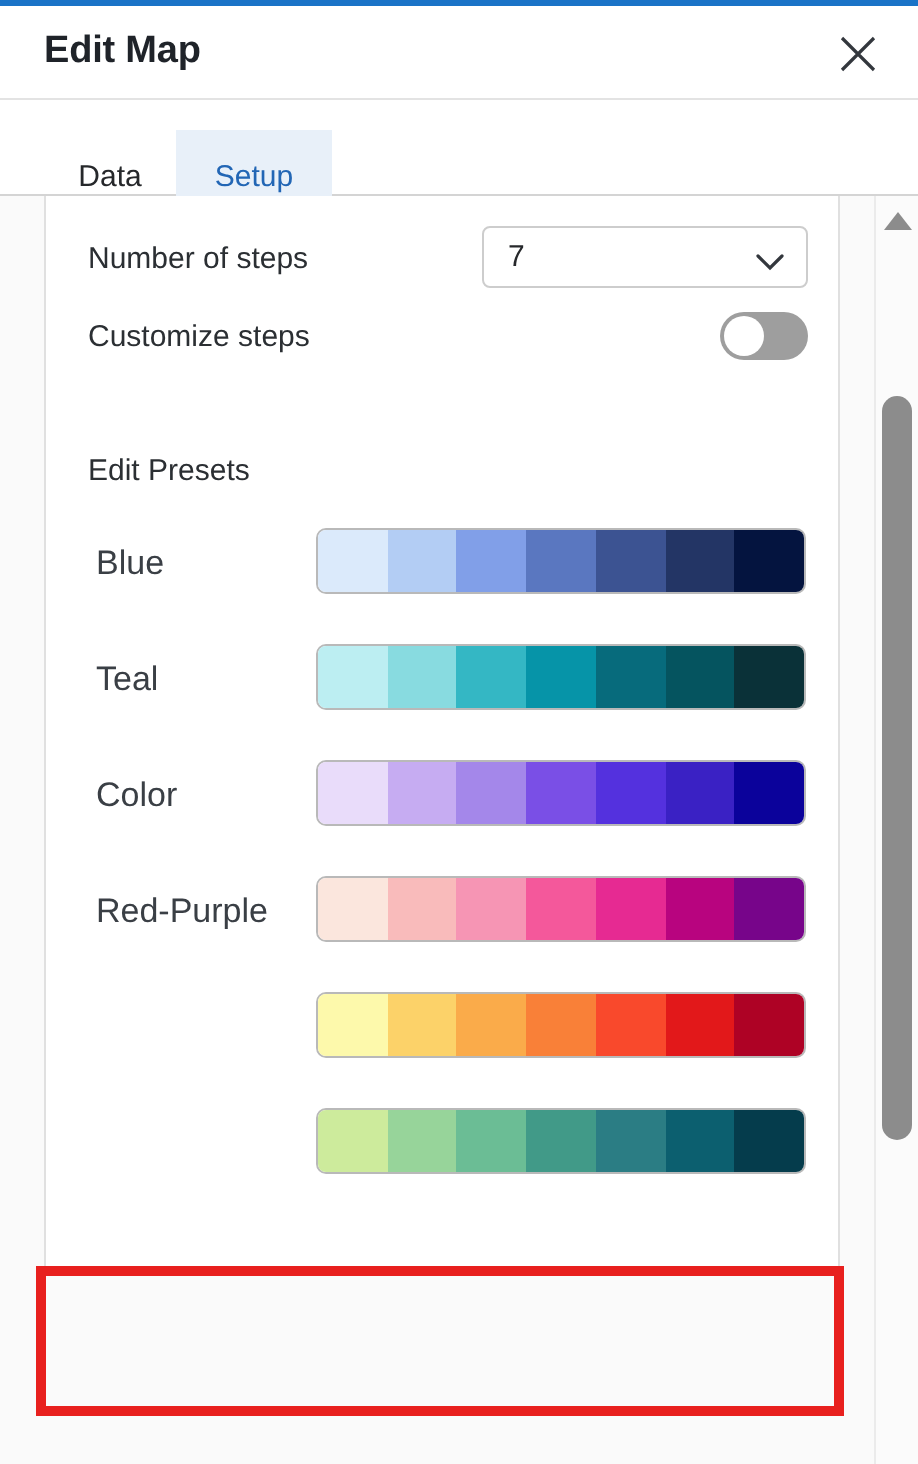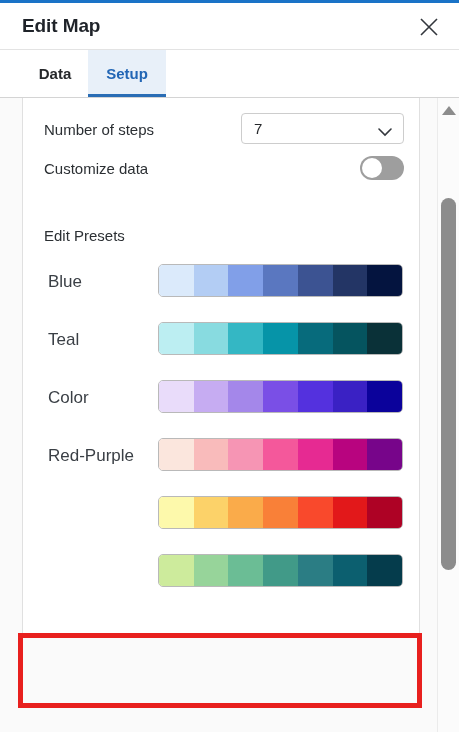--- a/index.html
+++ b/index.html
@@ -61,25 +61,25 @@
   .tabbar {
     position: absolute;
     top: 50px; left: 0;
     width: 459px;
     height: 48px;
     background: #ffffff;
     border-bottom: 1px solid #d4d4d4;
   }
   .tab {
     position: absolute;
-    top: 0;
+    top: 15px;
     height: 47px;
     line-height: 47px;
     font-size: 15px;
-    font-weight: bold;
+    font-weight: normal;
     text-align: center;
     cursor: pointer;
     color: #26282b;
   }
   .tab-data { left: 22px; width: 66px; }
   .tab-setup {
     left: 88px;
     width: 78px;
     background: #e8f0f9;
     color: #2266b5;
@@ -302,21 +302,21 @@
           <span class="select-value">7</span>
           <span class="select-caret">
             <svg width="14" height="9" viewBox="0 0 14 9">
               <path d="M1 1 L7 7 L13 1" stroke="#33373d" stroke-width="1.6" fill="none" stroke-linecap="round"></path>
             </svg>
           </span>
         </div>
       </div>
 
       <div class="row row-range">
-        <div class="row-label range-label">Customize data</div>
+        <div class="row-label range-label">Customize steps</div>
         <div class="toggle">
           <div class="toggle-knob"></div>
         </div>
       </div>
 
     </div>
 
     <div class="card card-main">
       <div class="presets-title">Edit Presets</div>
 

